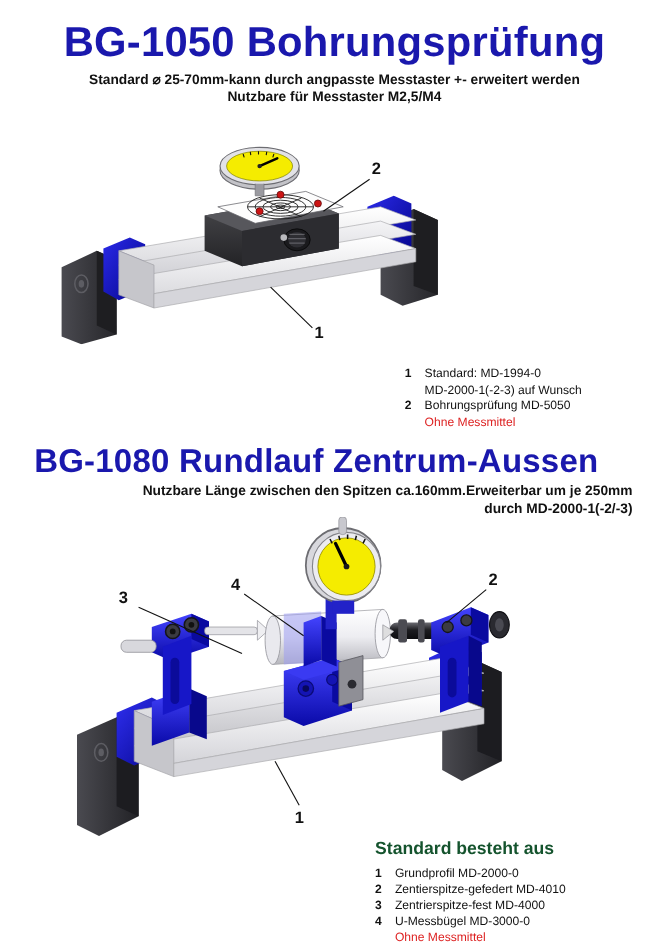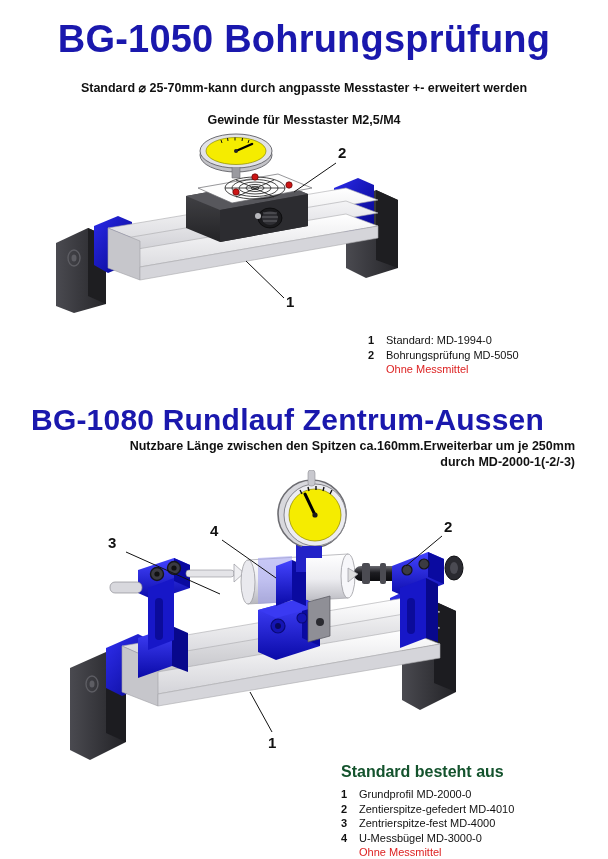--- a/index.html
+++ b/index.html
@@ -22,21 +22,21 @@
     line-height:1;
   }
   .title-1{font-size:38px;margin:0;padding-top:20px;}
   .title-2{font-size:30px;margin:0;}
   .subtitle{
     text-align:center;
     font-size:12.5px;
     font-weight:bold;
     line-height:1.25;
     color:#111;
-    margin:16px;
+    margin:0;
     padding-top:7px;
   }
   .subtitle-left{
     text-align:right;
     font-size:12.5px;
     font-weight:bold;
     line-height:1.25;
     color:#111;
     margin:0;
     padding:4px 0 0 48px;
@@ -62,21 +62,21 @@
   .fig2{left:62px;top:470px;}
   .callout{font-family:"Liberation Sans",sans-serif;font-weight:bold;}
 </style>
 </head>
 <body>
 
 <div class="page">
 
   <h1 class="prod-title title-1">BG-1050  Bohrungsprüfung</h1>
   <p class="subtitle">Standard ⌀ 25-70mm-kann durch angpasste Messtaster +- erweitert werden</p>
-  <p class="subtitle" style="padding-top:0">Gewinde für Messtaster M2,5/M4</p>
+  <p class="subtitle" style="padding-top:0">Nutzbare für Messtaster M2,5/M4</p>
 
   <div class="fig fig1">
   <svg width="370" height="205" viewBox="0 0 370 205" xmlns="http://www.w3.org/2000/svg">
     <defs>
       <linearGradient id="railA" x1="0" y1="0" x2="0" y2="1">
         <stop offset="0" stop-color="#f4f4f6"></stop>
             <stop offset="1" stop-color="#cfcfd4"></stop>
       </linearGradient>
       <linearGradient id="railB" x1="0" y1="0" x2="0" y2="1">
         <stop offset="0" stop-color="#ffffff"></stop>
@@ -168,20 +168,24 @@
     </g>
   </svg>
   </div>
 
   <div class="legend legend1">
     <table>
       <tbody>
           <tr>
         <td class="num">1</td>
         <td>Standard: MD-1994-0</td>
+      </tr>
+      <tr>
+        <td class="num"></td>
+        <td class="sub">MD-2000-1(-2-3) auf Wunsch</td>
       </tr>
       <tr>
         <td class="num">2</td>
         <td>Bohrungsprüfung MD-5050</td>
       </tr>
       <tr>
         <td class="num"></td>
         <td class="warn">Ohne Messmittel</td>
       </tr>
     </tbody>

